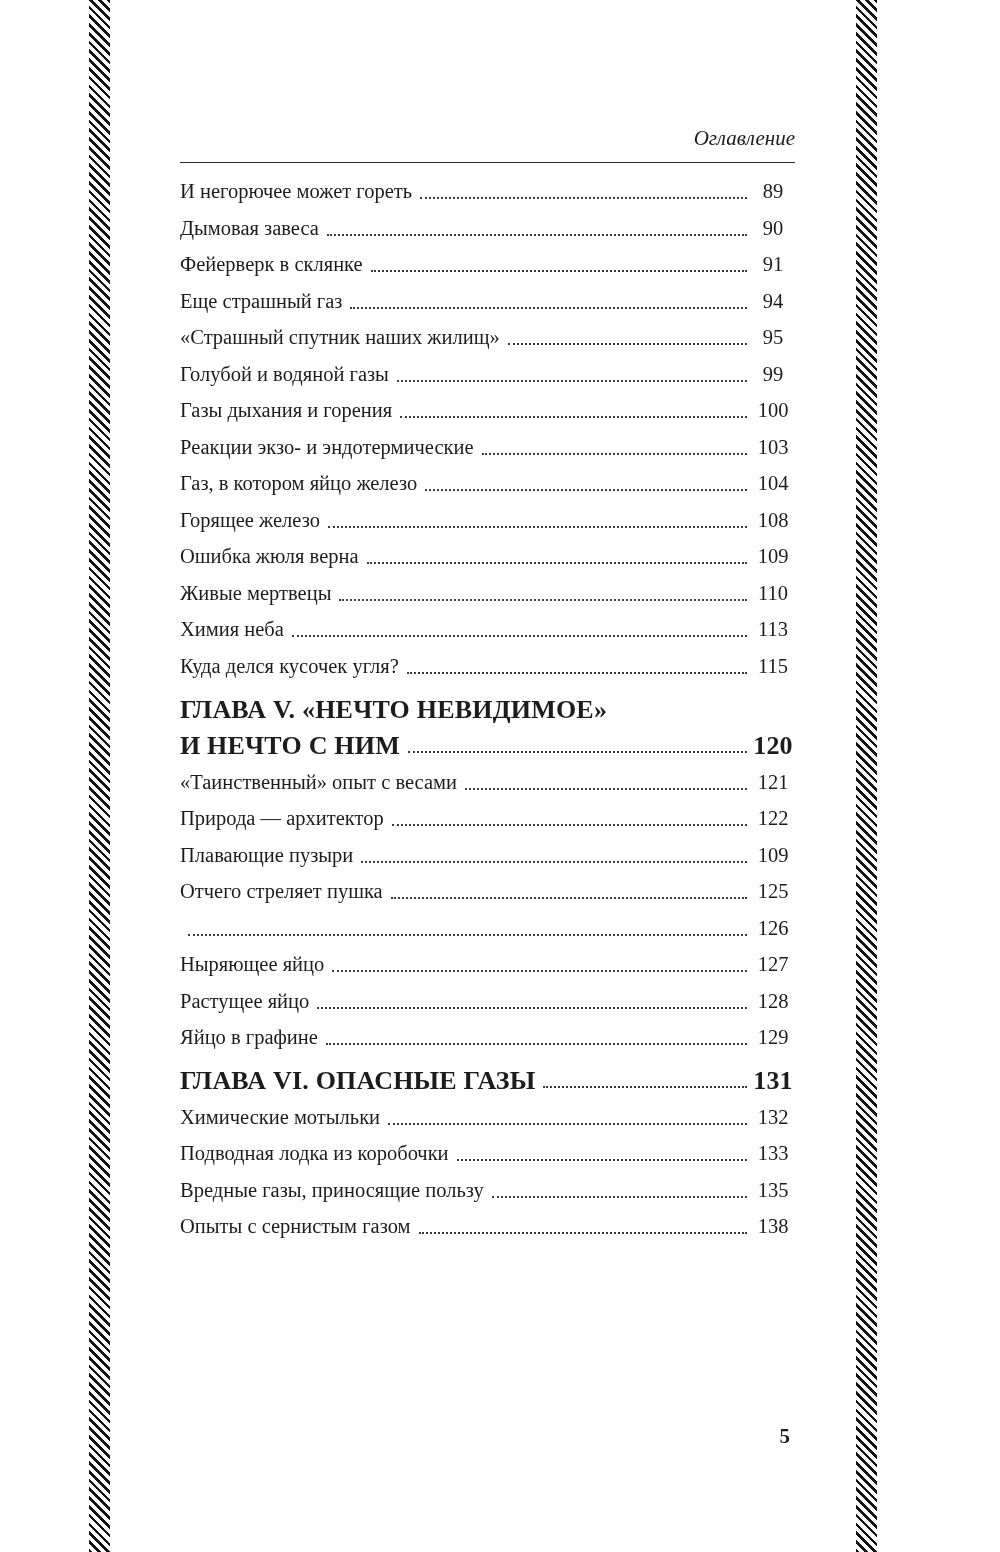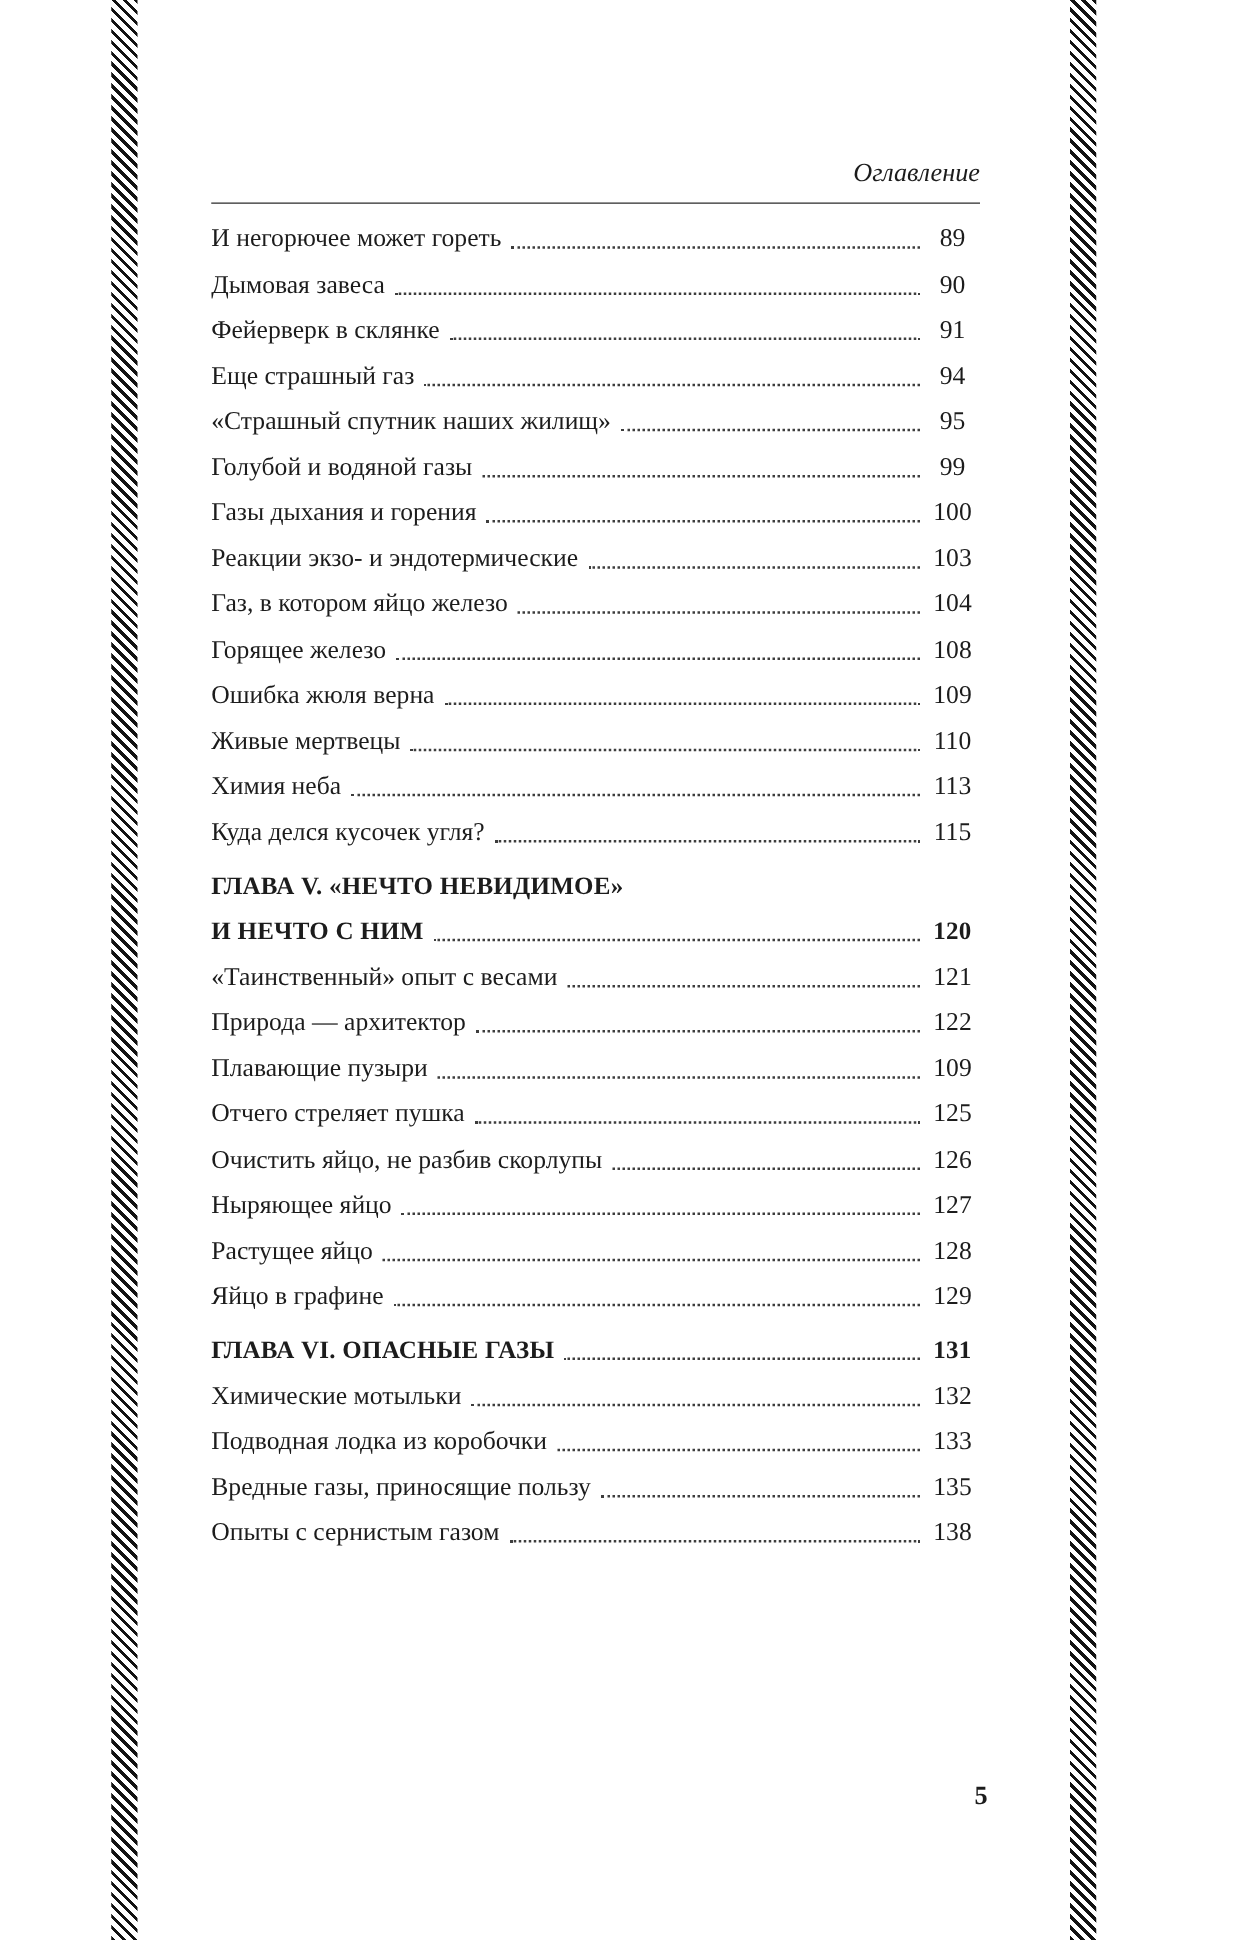--- a/index.html
+++ b/index.html
@@ -16,21 +16,21 @@
     top: 0;
     height: 1552px;
     width: 21px;
     background: repeating-linear-gradient(45deg, #121212 0px, #121212 2.6px, #ffffff 2.6px, #ffffff 6.2px);
   }
   .stripe-left  { left: 89px; }
   .stripe-right { left: 856px; }
 
   .content {
     position: absolute;
-    left: 169px;
+    left: 180px;
     top: 126px;
     width: 615px;
     font-family: Liberation Serif, serif;
   }
   .header-row {
     text-align: right;
     font-style: italic;
     font-size: 21px;
     padding-bottom: 11px;
     border-bottom: 1.5px solid #2b2b2b;
@@ -51,21 +51,21 @@
     border-bottom: 2.2px dotted #3d3d3d;
     margin: 0 4px 4px 8px;
   }
   .row .page {
     min-width: 44px;
     text-align: center;
     white-space: nowrap;
   }
   .row.chapter {
     font-weight: bold;
-    font-size: 20px;
+    font-size: 26px;
     letter-spacing: 0.2px;
   }
   .row.chapter-start { margin-top: 20px; }
 
   .footer-page {
     position: absolute;
     left: 175px;
     top: 1424px;
     width: 615px;
     text-align: right;
@@ -174,21 +174,20 @@
         <span class="title">Плавающие пузыри</span>
         <span class="dots"></span>
         <span class="page">109</span>
       </div>
       <div class="row">
         <span class="title">Отчего стреляет пушка</span>
         <span class="dots"></span>
         <span class="page">125</span>
       </div>
       <div class="row">
-        <span class="title">Очистить яйцо, не разбив скорлупы</span>
         <span class="dots"></span>
         <span class="page">126</span>
       </div>
       <div class="row">
         <span class="title">Ныряющее яйцо</span>
         <span class="dots"></span>
         <span class="page">127</span>
       </div>
       <div class="row">
         <span class="title">Растущее яйцо</span>

